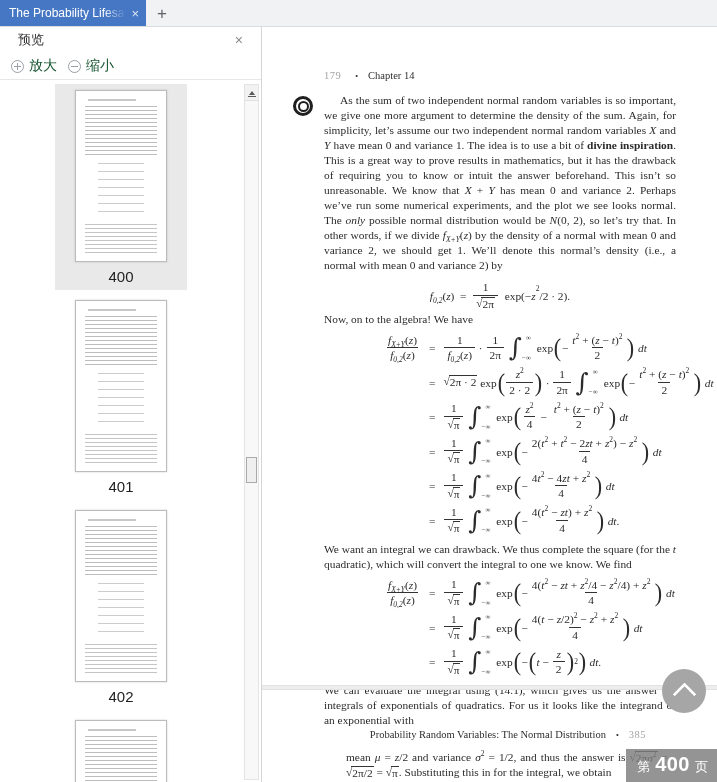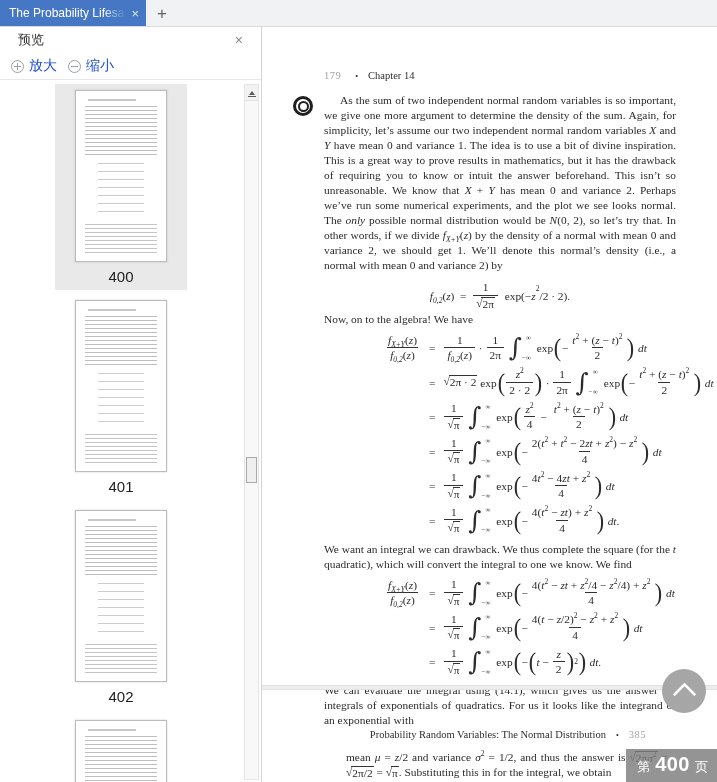--- a/index.html
+++ b/index.html
@@ -14,21 +14,21 @@
   .tab-close{font-size:13px;color:#dfe7f5;margin-left:4px;cursor:default;line-height:1;}
   .newtab{width:32px;display:flex;align-items:center;justify-content:center;color:#5f6368;font-size:17px;line-height:1;}
 
   
   .app{display:flex;height:755px;}
 
   
   .sidebar{width:262px;box-sizing:border-box;border-right:1px solid #d5d5d5;background:#fff;display:flex;flex-direction:column;position:relative;}
   .panel-header{height:26px;display:flex;align-items:center;justify-content:space-between;padding:0 18px;font-size:13px;color:#333;}
   .panel-close{color:#8a8a8a;font-size:14px;line-height:1;}
-  .zoombar{height:26px;display:flex;align-items:center;gap:5px;padding:0 11px;border-bottom:1px solid #e7e7e7;font-size:14px;color:#1d4ed8;}
+  .zoombar{height:26px;display:flex;align-items:center;gap:5px;padding:0 11px;border-bottom:1px solid #e7e7e7;font-size:14px;color:#14532d;}
   .zbtn{display:flex;align-items:center;gap:5px;margin-right:6px;}
   .zi{width:13px;height:13px;border:1px solid #9aa0a6;border-radius:50%;position:relative;display:inline-block;box-sizing:border-box;}
   .zi::before{content:"";position:absolute;left:2px;right:2px;top:50%;height:1px;margin-top:-0.5px;background:#9aa0a6;}
   .zi.plus::after{content:"";position:absolute;top:2px;bottom:2px;left:50%;width:1px;margin-left:-0.5px;background:#9aa0a6;}
 
   .thumbs{flex:1;overflow:hidden;position:relative;padding-top:4px;}
   .thumbwrap{width:132px;margin:0 0 4px 55px;padding:6px 0 4px;display:flex;flex-direction:column;align-items:center;box-sizing:border-box;}
   .thumbwrap.selected{background:var(--thumb-sel);}
   .thumbpage{width:90px;height:170px;background:#fff;border:1px solid #bcbcbc;box-shadow:0 0 2px rgba(0,0,0,.18);overflow:hidden;flex-shrink:0;}
   .thumblabel{margin-top:6px;font-size:15px;color:#1e1e1e;height:18px;line-height:18px;}
@@ -58,21 +58,21 @@
   .bullseye::after{content:"";position:absolute;inset:1.5px;border:2.5px solid #1f1f1f;border-radius:50%;}
 
   
   .eqc{display:flex;justify-content:center;align-items:center;margin:8px 0 1px;font-size:11.4px;white-space:pre;}
   .eqtable{margin:4px 0 4px 40px;}
   .eqrow{display:flex;align-items:center;min-height:34.5px;font-size:11.4px;}
   .lhs{min-width:57px;display:flex;justify-content:flex-end;align-items:center;white-space:pre;}
   .eqsign{padding:0 8px;}
   .rhs{display:flex;align-items:center;white-space:pre;}
   .it{font-style:italic;}
-  .bf{font-weight:normal;}
+  .bf{font-weight:bold;}
   sup{font-size:7.5px;vertical-align:super;line-height:0;}
   sub{font-size:7.5px;vertical-align:sub;line-height:0;}
   .rhs>sup,.eqc>sup{align-self:center;margin-top:-13px;}
   .fr{display:inline-flex;flex-direction:column;align-items:center;vertical-align:middle;margin:0 1px;text-align:center;}
   .fr .n{padding:0 3px;line-height:1.2;display:inline-block;white-space:pre;}
   .fr .d{padding:0 3px;border-top:0.9px solid #333;line-height:1.25;display:inline-block;white-space:pre;}
   .sq{display:inline-flex;align-items:stretch;}
   .sq .rad{line-height:1.15;margin-right:-1px;}
   .sq .bd{border-top:0.9px solid #333;line-height:1.15;padding:0 1px;white-space:pre;}
   .int{display:inline-flex;align-items:center;margin:0 3px 0 4px;}

